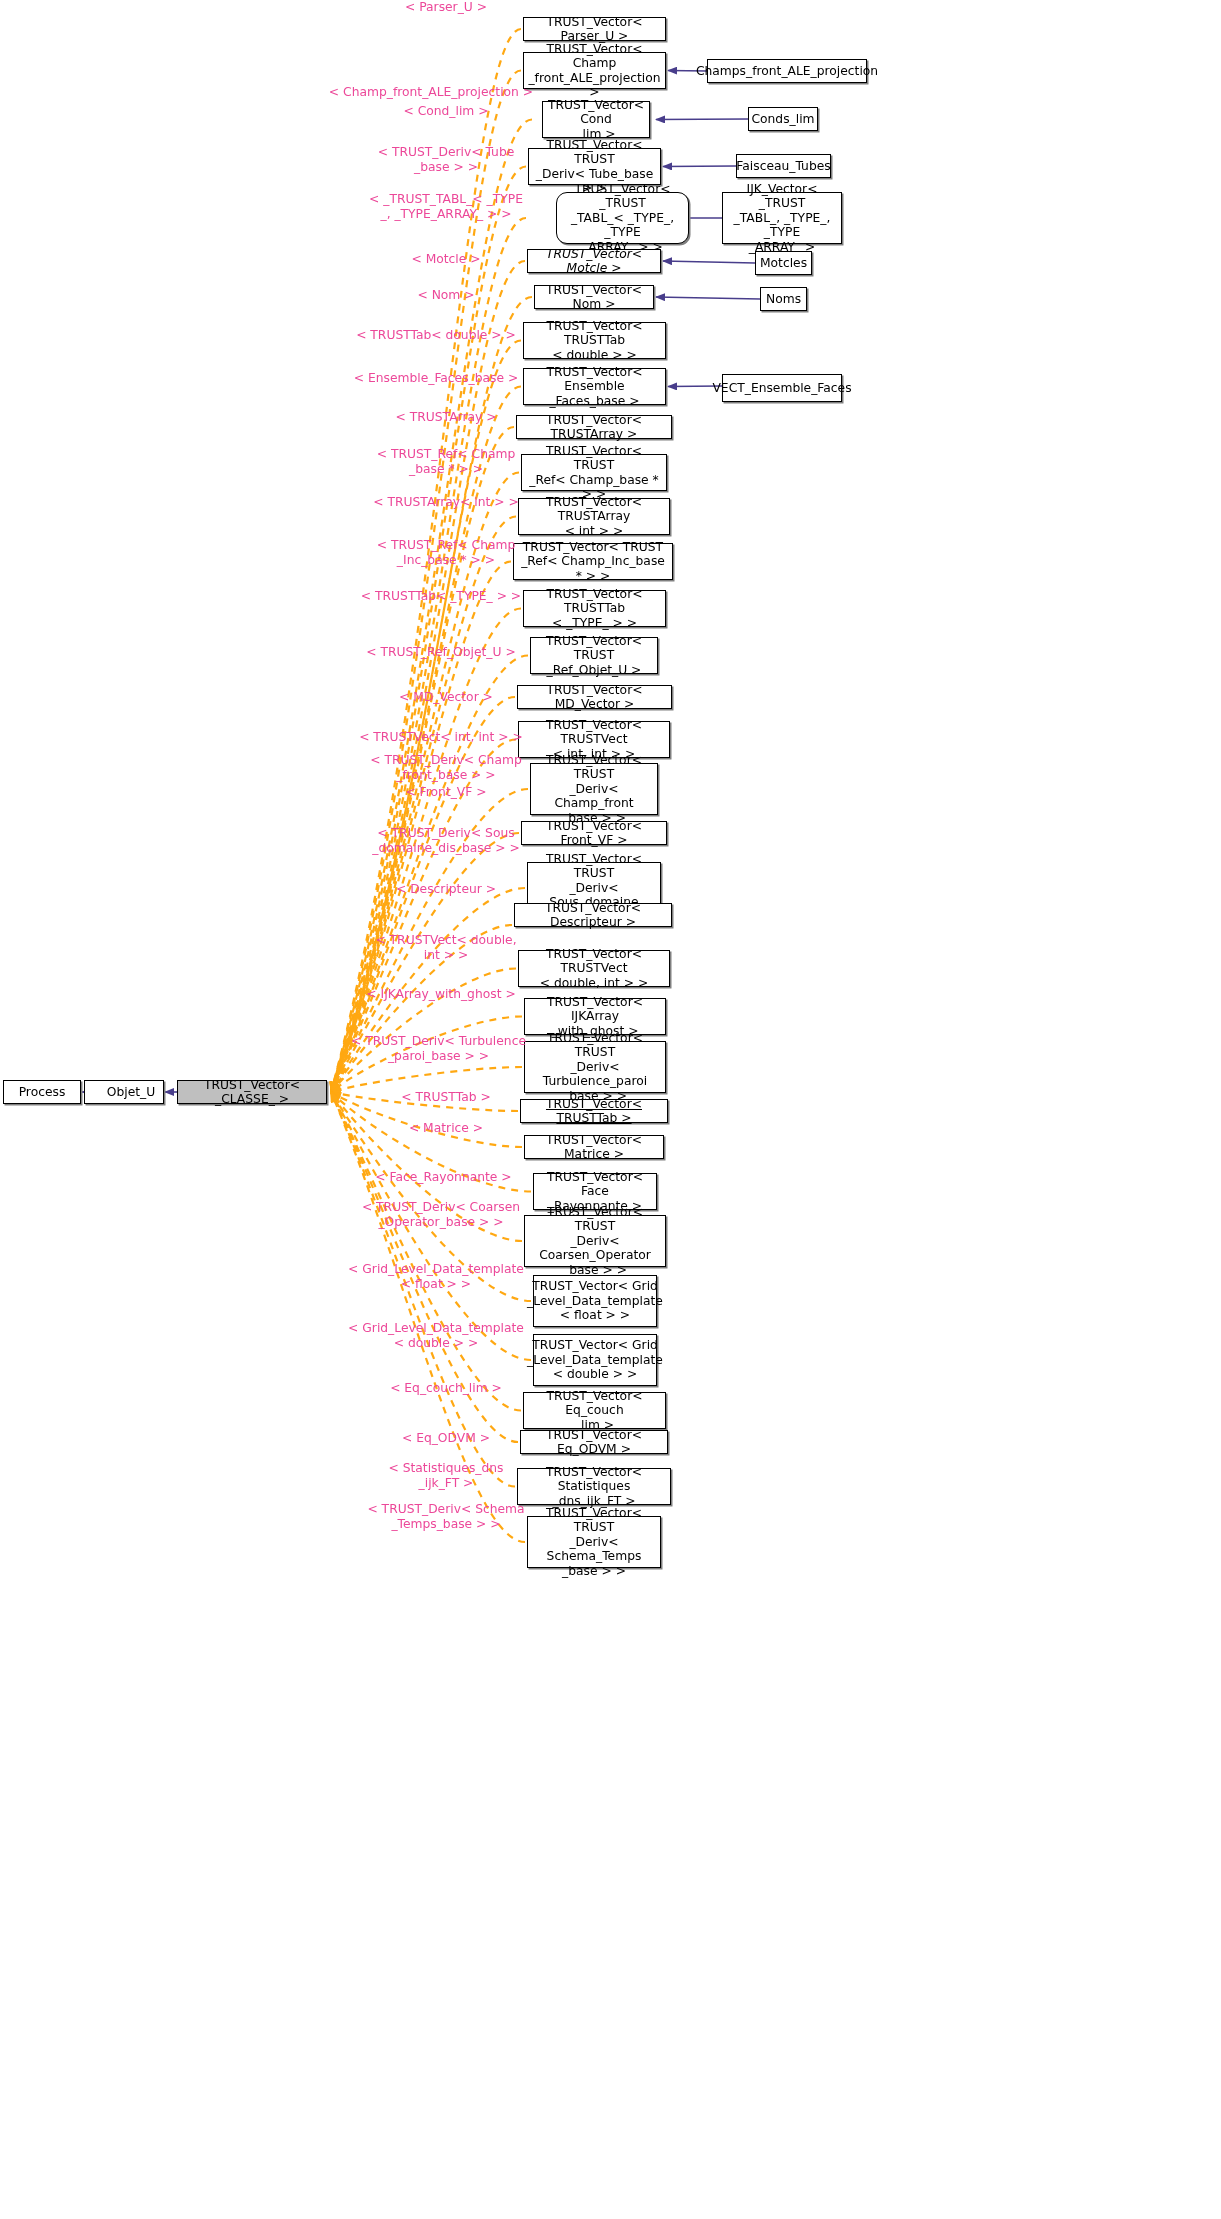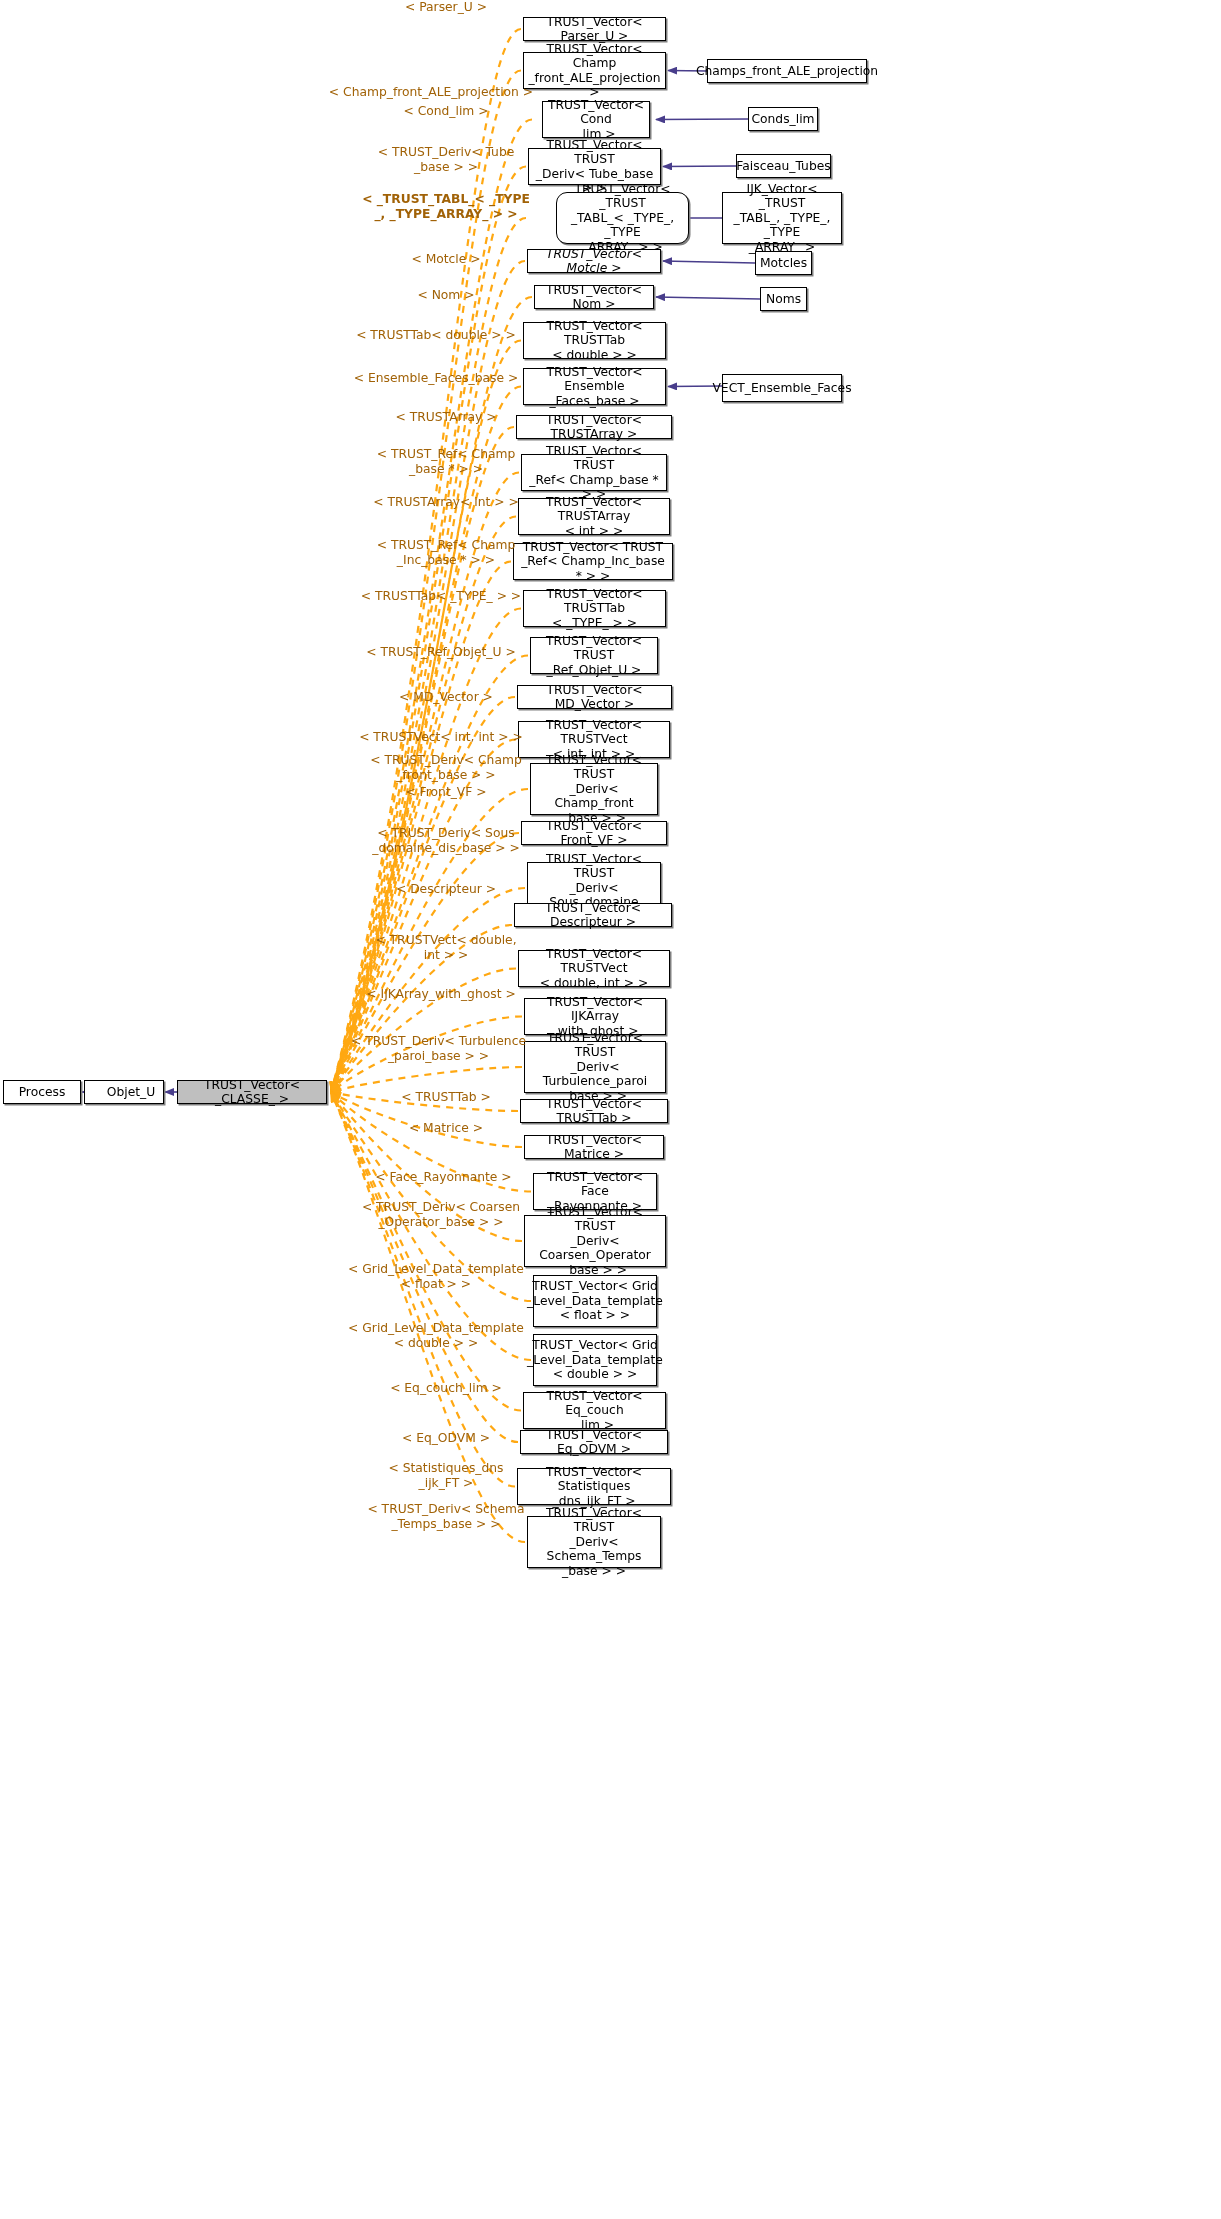--- a/index.html
+++ b/index.html
@@ -22,21 +22,21 @@
     white-space:pre-line;
     box-shadow:1.5px 1.5px 0 0 #808080;
     padding:0 3px;
   }
   .node.root{
     background:#bfbfbf;
     border:1px solid #000;
   }
   .edge-label{
     position:absolute;
-    color:#a16207;
+    color:#ec4899;
     font-size:12.3px;
     line-height:14.5px;
     text-align:center;
     white-space:pre-line;
     box-sizing:border-box;
   }
 </style>
 </head>
 <body>
 
@@ -112,21 +112,21 @@
     <div class="edge-label" style="left: 351px; top: 104px; width: 190px;">&lt; Cond_lim &gt;</div>
     <div class="node" style="left: 748px; top: 107px; width: 70px; height: 24px;">Conds_lim</div>
     <div class="node" style="left: 528px; top: 148px; width: 133px; height: 37px;">TRUST_Vector&lt; TRUST
 _Deriv&lt; Tube_base &gt; &gt;</div>
     <div class="edge-label" style="left: 351px; top: 145px; width: 190px;">&lt; TRUST_Deriv&lt; Tube
 _base &gt; &gt;</div>
     <div class="node" style="left: 736px; top: 154px; width: 95px; height: 24px;">Faisceau_Tubes</div>
     <div class="node" style="left: 556px; top: 192px; width: 133px; height: 52px; border-radius: 11px;">TRUST_Vector&lt; _TRUST
 _TABL_&lt; _TYPE_, _TYPE
 _ARRAY_ &gt; &gt;</div>
-    <div class="edge-label" style="left: 351px; top: 192px; width: 190px; font-weight: bold;">&lt; _TRUST_TABL_&lt; _TYPE
+    <div class="edge-label" style="left: 351px; top: 192px; width: 190px;">&lt; _TRUST_TABL_&lt; _TYPE
 _, _TYPE_ARRAY_ &gt; &gt;</div>
     <div class="node" style="left: 722px; top: 192px; width: 120px; height: 52px;">IJK_Vector&lt; _TRUST
 _TABL_, _TYPE_, _TYPE
 _ARRAY_ &gt;</div>
     <div class="node" style="left: 527px; top: 249px; width: 134px; height: 24px; font-style: italic;">TRUST_Vector&lt; Motcle &gt;</div>
     <div class="edge-label" style="left: 351px; top: 252px; width: 190px;">&lt; Motcle &gt;</div>
     <div class="node" style="left: 755px; top: 251px; width: 57px; height: 24px;">Motcles</div>
     <div class="node" style="left: 534px; top: 285px; width: 120px; height: 24px;">TRUST_Vector&lt; Nom &gt;</div>
     <div class="edge-label" style="left: 351px; top: 288px; width: 190px;">&lt; Nom &gt;</div>
     <div class="node" style="left: 760px; top: 287px; width: 47px; height: 24px;">Noms</div>
@@ -180,21 +180,21 @@
     <div class="edge-label" style="left: 351px; top: 933px; width: 190px;">&lt; TRUSTVect&lt; double,
 int &gt; &gt;</div>
     <div class="node" style="left: 524px; top: 998px; width: 142px; height: 37px;">TRUST_Vector&lt; IJKArray
 _with_ghost &gt;</div>
     <div class="edge-label" style="left: 340px; top: 987px; width: 202px;">&lt; IJKArray_with_ghost &gt;</div>
     <div class="node" style="left: 524px; top: 1041px; width: 142px; height: 52px;">TRUST_Vector&lt; TRUST
 _Deriv&lt; Turbulence_paroi
 _base &gt; &gt;</div>
     <div class="edge-label" style="left: 335px; top: 1034px; width: 207px;">&lt; TRUST_Deriv&lt; Turbulence
 _paroi_base &gt; &gt;</div>
-    <div class="node" style="left: 520px; top: 1099px; width: 148px; height: 24px;">TRUST_Vector&lt; TRUSTTab &gt;</div>
+    <div class="node" style="left: 520px; top: 1099px; width: 148px; height: 24px; text-decoration: underline;">TRUST_Vector&lt; TRUSTTab &gt;</div>
     <div class="edge-label" style="left: 351px; top: 1090px; width: 190px;">&lt; TRUSTTab &gt;</div>
     <div class="node" style="left: 524px; top: 1135px; width: 140px; height: 24px;">TRUST_Vector&lt; Matrice &gt;</div>
     <div class="edge-label" style="left: 351px; top: 1121px; width: 190px;">&lt; Matrice &gt;</div>
     <div class="node" style="left: 533px; top: 1173px; width: 124px; height: 37px;">TRUST_Vector&lt; Face
 _Rayonnante &gt;</div>
     <div class="edge-label" style="left: 345px; top: 1170px; width: 197px;">&lt; Face_Rayonnante &gt;</div>
     <div class="node" style="left: 524px; top: 1215px; width: 142px; height: 52px;">TRUST_Vector&lt; TRUST
 _Deriv&lt; Coarsen_Operator
 _base &gt; &gt;</div>
     <div class="edge-label" style="left: 340px; top: 1200px; width: 202px;">&lt; TRUST_Deriv&lt; Coarsen

